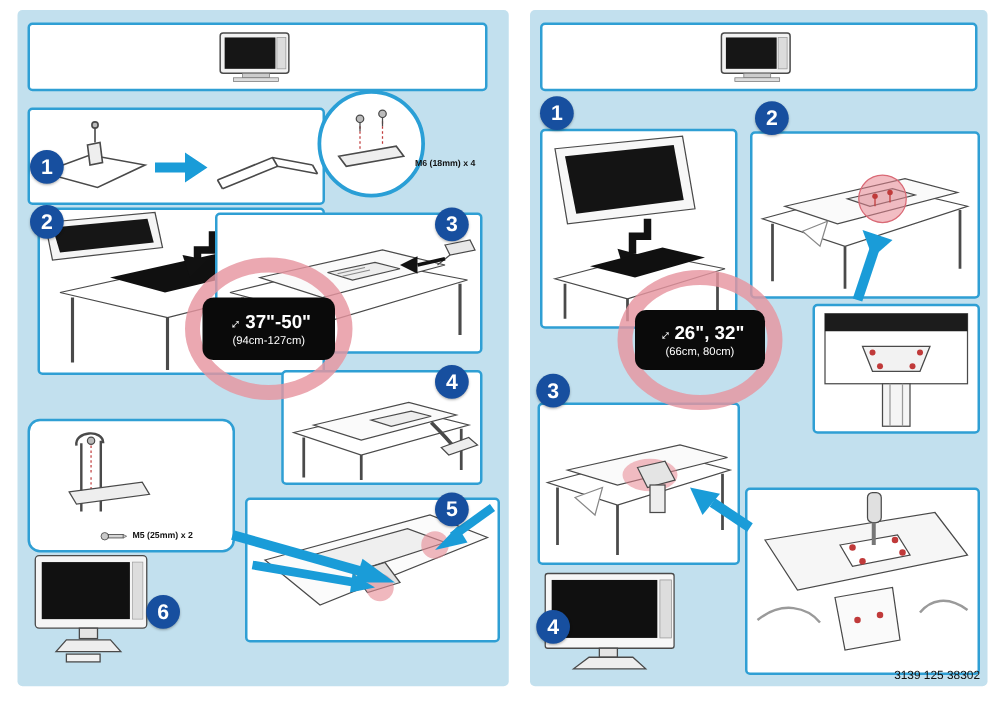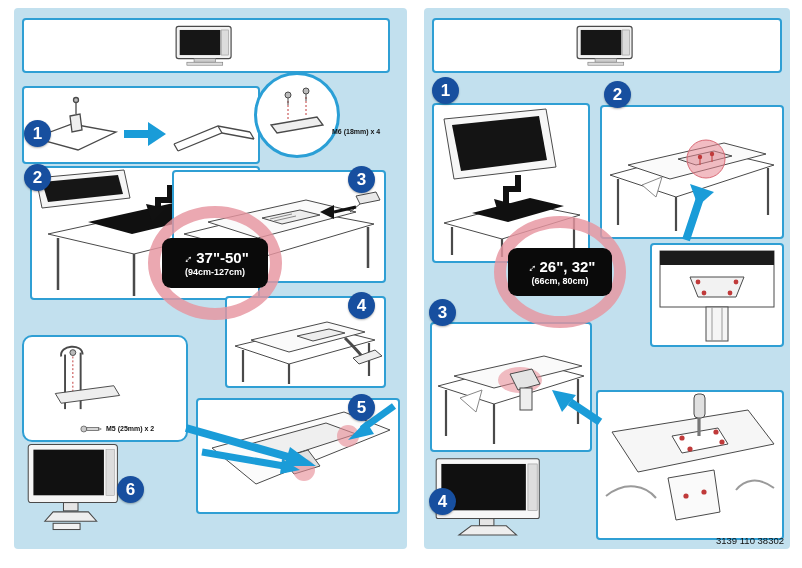--- a/index.html
+++ b/index.html
@@ -15,21 +15,21 @@
   .step-circle{position:absolute;width:27px;height:27px;border-radius:50%;background:#174f9f;
       color:#fff;font-size:17px;font-weight:bold;display:flex;align-items:center;justify-content:center;
       z-index:7;box-shadow:0 1px 2px rgba(0,0,0,.3);}
   .tiny{font-size:7px;font-weight:bold;color:#111;white-space:nowrap;line-height:1.15;}
   .screw-row{display:flex;align-items:center;gap:4px;}
   .callout-circle{position:absolute;border:3px solid #2a9fd6;border-radius:50%;background:#fff;z-index:5;box-sizing:border-box;overflow:hidden;}
   .pink-ring{position:absolute;border:12px solid #e795a0;border-radius:50%;opacity:.82;z-index:4;box-sizing:border-box;}
   .size-badge{position:absolute;background:#0a0a0a;color:#fff;border-radius:9px;z-index:6;
       display:flex;flex-direction:column;align-items:center;justify-content:center;gap:1px;}
   .size-badge .l1{font-size:15px;font-weight:bold;display:flex;align-items:center;gap:3px;}
-  .size-badge .l2{font-size:9px;font-weight:bold;}
+  .size-badge .l2{font-size:9px;font-weight:normal;}
   .badge-arrow{display:inline-block;transform:rotate(-45deg);font-size:12px;font-weight:bold;}
   .float-label{position:absolute;z-index:6;}
   .arrow-layer{position:absolute;z-index:5;}
   .arrow-layer svg{display:block;width:100%;height:100%;}
   .drawing{position:absolute;z-index:1;}
   .drawing svg{display:block;width:100%;height:100%;}
   .part-number{position:absolute;right:6px;top:527px;font-size:9.5px;color:#111;z-index:6;}
 </style>
 </head>
 <body>
@@ -357,16 +357,16 @@
           <line x1="50" y1="34" x2="20" y2="14" stroke="#1a9cd8" stroke-width="8"></line>
           <polygon points="2,2 26,7 12,24" fill="#1a9cd8"></polygon>
         </svg>
     </div>
 
     <div class="step-circle" style="left:8px;top:69px;">1</div>
     <div class="step-circle" style="left:180px;top:73px;">2</div>
     <div class="step-circle" style="left:5px;top:291px;">3</div>
     <div class="step-circle" style="left:5px;top:480px;">4</div>
 
-    <div class="part-number">3139 110 38302</div>
+    <div class="part-number">3139 125 38302</div>
   </div>
 
 </div>
 
 </body></html>

